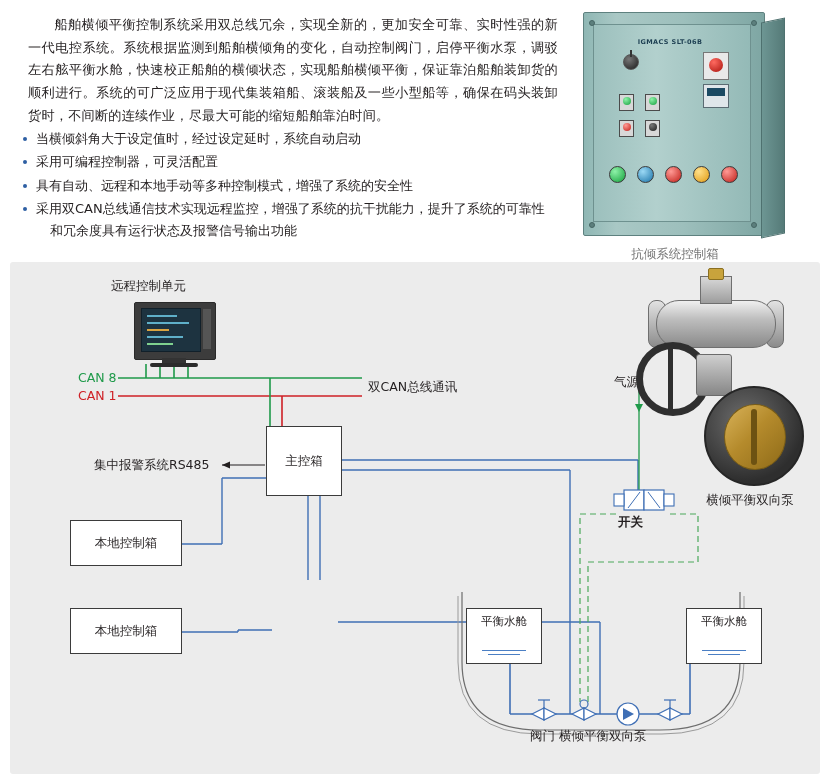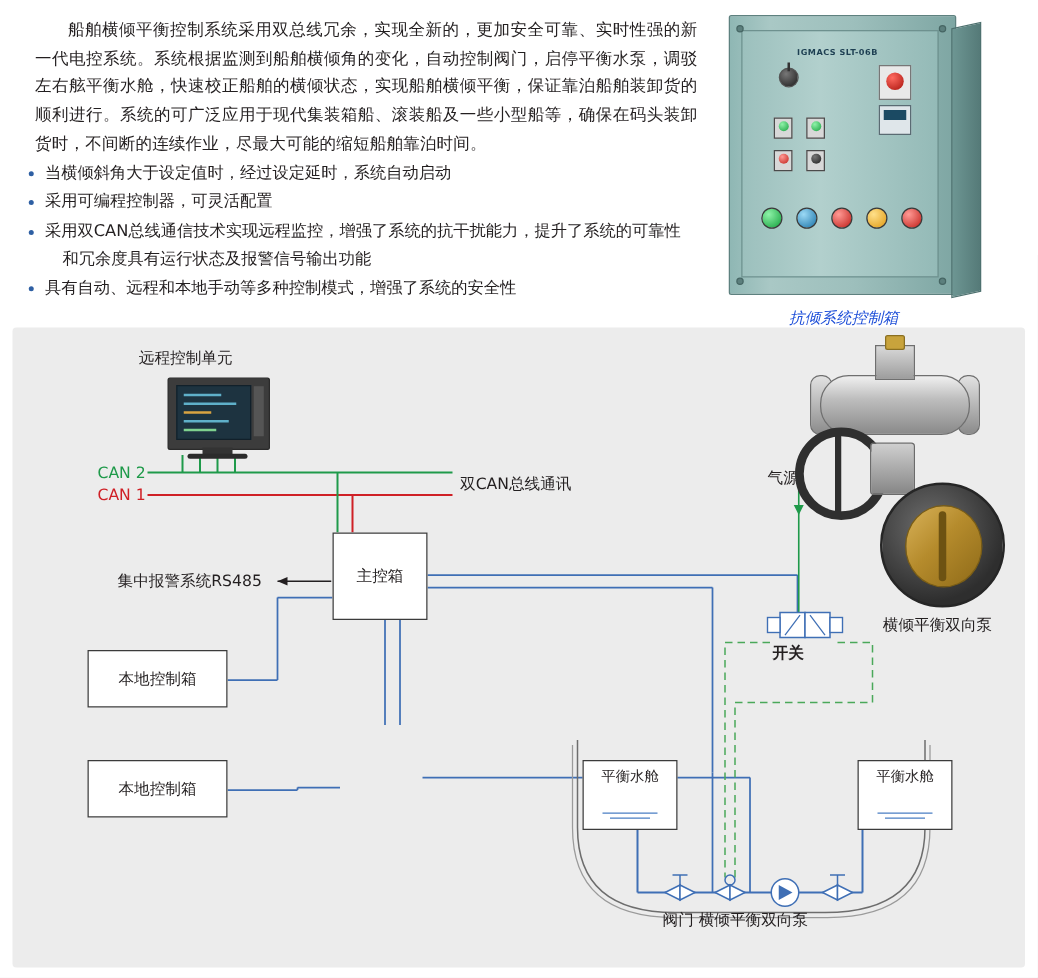--- a/index.html
+++ b/index.html
@@ -165,22 +165,21 @@
     content:"";
     position:absolute; left:3px; top:3px; right:3px; height:8px;
     background:#1b4a63;
   }
   .cab-caption {
     position: absolute;
     left: 0; top: 238px;
     width: 200px;
     text-align: center;
     font-size: 12.5px;
-    color: #1d4ed8;
-    font-style: italic;
+    color: #737373;
   }
 
   
   .panel {
     position: absolute;
     left: 10px;
     top: 262px;
     width: 810px;
     height: 512px;
     background: #ececec;
@@ -372,25 +371,25 @@
 </div>
 
 <div class="bullets">
   <div class="bullet-row">
     <span>当横倾斜角大于设定值时，经过设定延时，系统自动启动</span>
   </div>
   <div class="bullet-row">
     <span>采用可编程控制器，可灵活配置</span>
   </div>
   <div class="bullet-row">
+    <span>具有自动、远程和本地手动等多种控制模式，增强了系统的安全性</span>
+  </div>
+  <div class="bullet-row">
     <span>采用双CAN总线通信技术实现远程监控，增强了系统的抗干扰能力，提升了系统的可靠性</span>
     <span class="cont">和冗余度具有运行状态及报警信号输出功能</span>
-  </div>
-  <div class="bullet-row">
-    <span>具有自动、远程和本地手动等多种控制模式，增强了系统的安全性</span>
   </div>
 </div>
 
 <div class="cabinet-photo">
   <div class="cab-body"></div>
   <div class="cab-side"></div>
   <div class="cab-inner"></div>
 
   <div class="cab-screw" style="left:14px; top:12px;"></div>
   <div class="cab-screw" style="left:176px; top:12px;"></div>
@@ -519,21 +518,21 @@
       <div class="scr-line" style="left:5px; top:20px; width:22px; background:#d9a441;"></div>
       <div class="scr-line" style="left:5px; top:27px; width:36px;"></div>
       <div class="scr-line" style="left:5px; top:34px; width:26px; background:#7fd18f;"></div>
     </div>
     <div class="monitor-side"></div>
   </div>
   <div class="monitor-stand"></div>
   <div class="monitor-base"></div>
 
   <div class="d-label" style="left:101px; top:16px;">远程控制单元</div>
-  <div class="d-label green-lbl" style="left:68px; top:108px;">CAN 2</div>
+  <div class="d-label green-lbl" style="left:68px; top:108px;">CAN 8</div>
   <div class="d-label red-lbl" style="left:68px; top:126px;">CAN 1</div>
   <div class="d-label" style="left:358px; top:117px;text-align:right;">双CAN总线通讯</div>
   <div class="d-label" style="left:84px; top:195px;">集中报警系统RS485</div>
 
   <div class="d-box" style="left:256px; top:164px; width:76px; height:70px;">主控箱</div>
   <div class="d-box" style="left:60px; top:258px; width:112px; height:46px;">本地控制箱</div>
   <div class="d-box" style="left:60px; top:346px; width:112px; height:46px;">本地控制箱</div>
 
   <div class="d-label" style="left:604px; top:112px;">气源</div>
   <div class="d-label" style="left:608px; top:252px;font-weight:bold;">开关</div>

